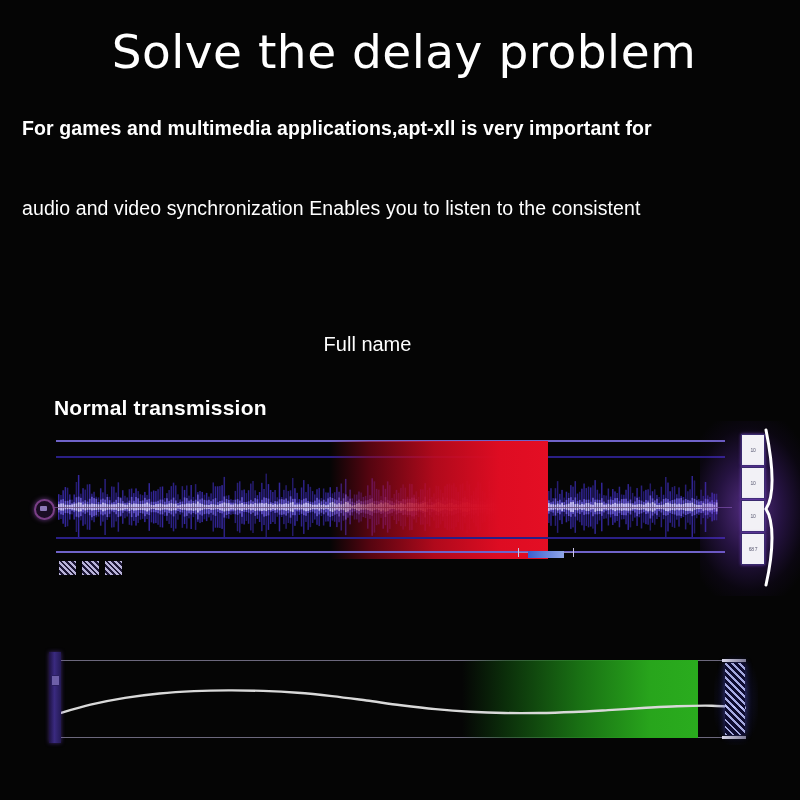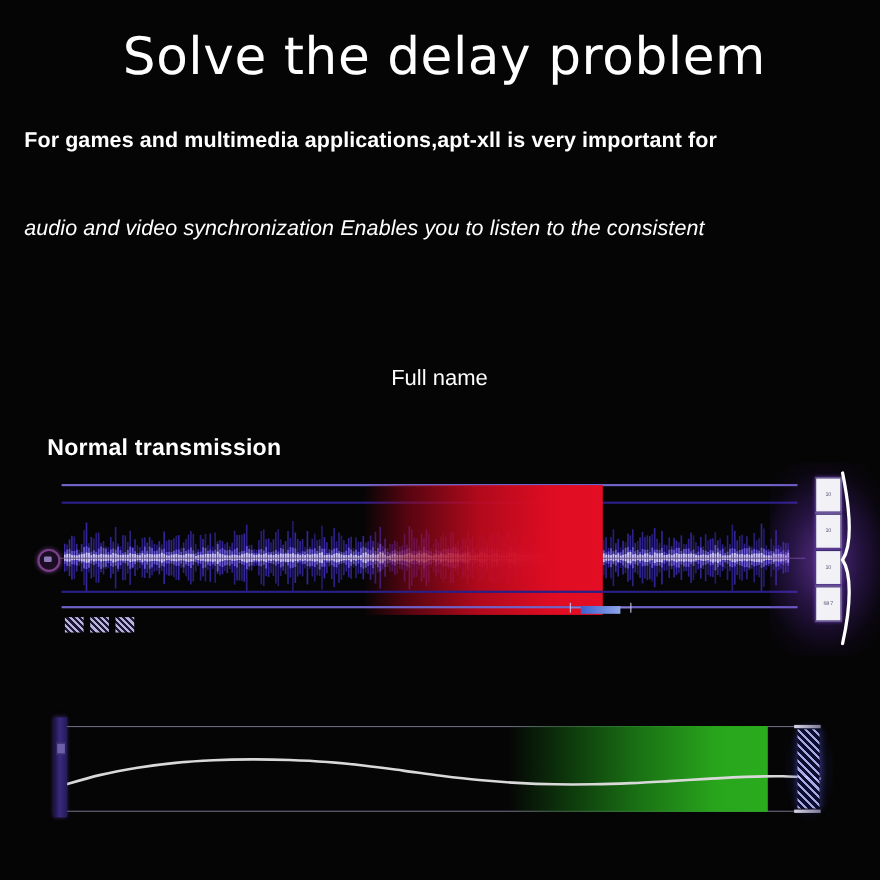--- a/index.html
+++ b/index.html
@@ -43,44 +43,43 @@
     position: absolute;
     left: 22px;
     width: 760px;
     font-size: 19.5px;
     font-weight: 500;
     color: #ffffff;
     letter-spacing: 0.1px;
     white-space: nowrap;
   }
   .body-line-1 { top: 117px; font-weight: bold; }
-  .body-line-2 { top: 197px; font-style: italic; }
+  .body-line-2 { top: 197px; }
   .body-line-3 { top: 273px; }
 
   .full-name {
     position: absolute;
     left: 0;
     top: 333px;
     width: 735px;
     text-align: center;
     font-size: 20px;
     font-weight: 500;
     color: #ffffff;
-    padding-left: 32px;
   }
 
   
   .panel-label {
     position: absolute;
     font-size: 21px;
     font-weight: 700;
     color: #ffffff;
     letter-spacing: 0.2px;
   }
-  .label-normal { left: 43px; top: 396px; text-align: right; }
+  .label-normal { left: 54px; top: 396px; text-align: right; }
   .label-transmission { left: 59px; top: 616px; }
 
   
   #panel-normal {
     position: absolute;
     left: 0; top: 425px;
     width: 800px; height: 165px;
   }
 
   .rule {

